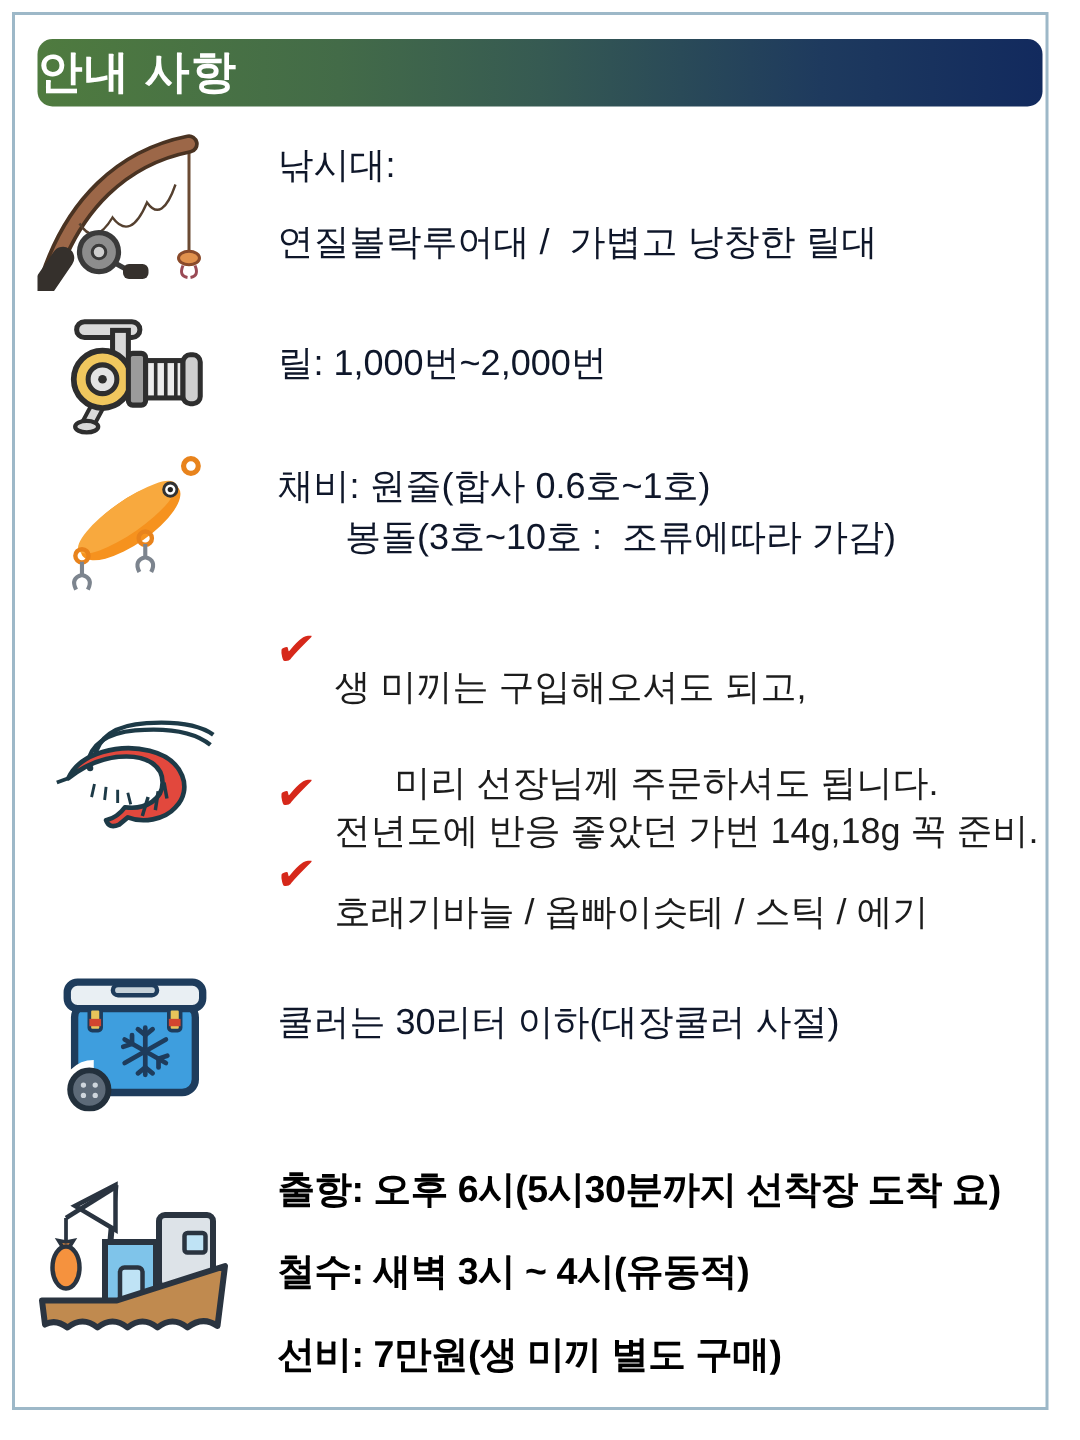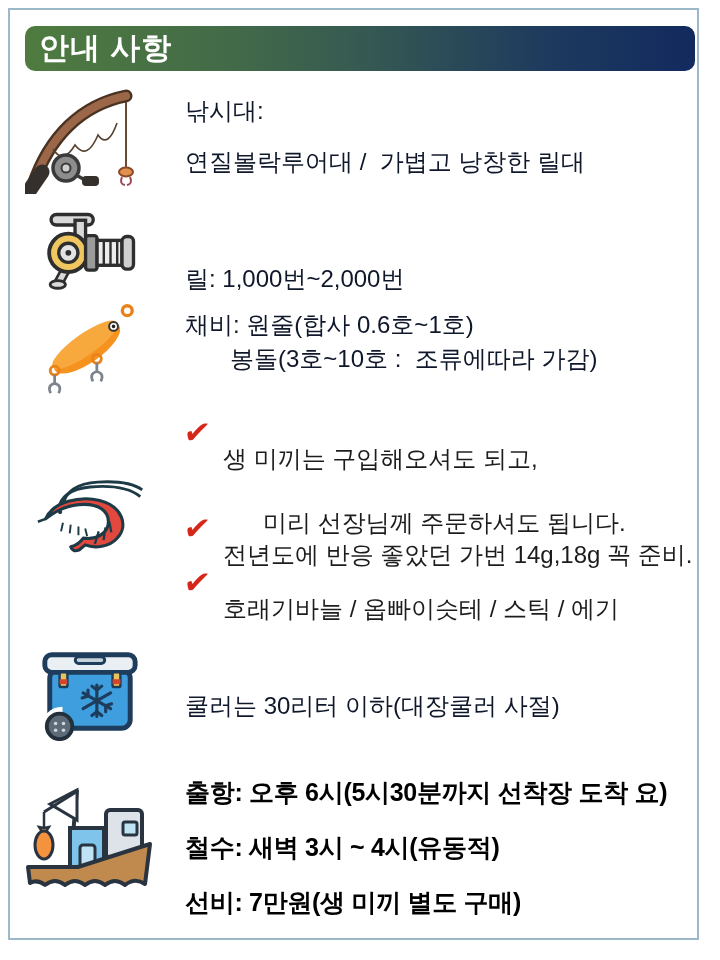--- a/index.html
+++ b/index.html
@@ -11,21 +11,21 @@
     position:absolute;left:8px;top:8px;width:687px;height:928px;
     border:2px solid #9db8c8;pointer-events:none;
   }
   .header{
     position:absolute;left:25px;top:26px;width:670px;height:45px;
     border-radius:10px;
     background:linear-gradient(90deg,#4f7b3f 0%,#436b48 30%,#365a52 50%,#1e3a5e 78%,#122a5e 100%);
     display:flex;align-items:center;
   }
   .header .title{
-    color:#ffffff;font-size:30px;font-weight:bold;padding-left:14px;letter-spacing:1px;
+    color:#ffffff;font-size:30px;font-weight:bold;letter-spacing:1px;
   }
   .icon{position:absolute;}
   .icon svg{width:100%;height:100%;display:block;}
   .t{position:absolute;font-size:24px;line-height:31px;white-space:pre-wrap;color:#0f172a;}
   .check-item{position:absolute;display:flex;align-items:flex-start;gap:13px;}
   .checkmark{
     color:#d6281a;font-size:31px;line-height:30px;font-weight:bold;
     transform:skewX(-8deg);flex:0 0 auto;
   }
   .check-text{font-size:24px;line-height:32px;white-space:pre-wrap;margin-top:25px;}
@@ -70,21 +70,21 @@
       <circle cx="40" cy="48" r="10" fill="#e3e3e3" stroke="#2e2e2e" stroke-width="3.5"></circle>
       <circle cx="40" cy="48" r="3" fill="#2e2e2e"></circle>
       <rect x="58" y="30" width="12" height="36" rx="3" fill="#9b9b9b" stroke="#2e2e2e" stroke-width="3.5"></rect>
       <rect x="70" y="35" width="26" height="26" fill="#ececec" stroke="#2e2e2e" stroke-width="3.5"></rect>
       <line x1="77" y1="35" x2="77" y2="61" stroke="#2e2e2e" stroke-width="2.5"></line>
       <line x1="84" y1="35" x2="84" y2="61" stroke="#2e2e2e" stroke-width="2.5"></line>
       <line x1="91" y1="35" x2="91" y2="61" stroke="#2e2e2e" stroke-width="2.5"></line>
       <rect x="96" y="31" width="12" height="34" rx="5" fill="#cfcfcf" stroke="#2e2e2e" stroke-width="3.5"></rect>
     </svg>
   </div>
-  <div class="t" style="left:185px;top:227px;margin-top:36px;">릴: 1,000번~2,000번</div>
+  <div class="t" style="left:185px;top:227px;">릴: 1,000번~2,000번</div>
 
   <div class="icon" style="left:36px;top:298px;width:106px;height:98px;">
     <svg viewBox="0 0 108 98">
       <g transform="rotate(-35 52 50)">
         <ellipse cx="52" cy="50" rx="40" ry="15" fill="#f6921e"></ellipse>
         <ellipse cx="52" cy="46" rx="40" ry="11" fill="#f8a93e"></ellipse>
       </g>
       <circle cx="79" cy="28" r="4.5" fill="#fff" stroke="#333" stroke-width="2"></circle>
       <circle cx="79" cy="28" r="1.8" fill="#222"></circle>
       <circle cx="93" cy="12" r="5" fill="none" stroke="#e8831c" stroke-width="3.5"></circle>
@@ -150,21 +150,21 @@
           <line x1="71" y1="63" x2="77" y2="61"></line>
       </g>
       <path d="M8 86 A 19 19 0 0 1 27 67" fill="none" stroke="#ffffff" stroke-width="6"></path>
       <circle cx="24" cy="84" r="13" fill="#5d6a78" stroke="#23303c" stroke-width="4"></circle>
       <circle cx="20" cy="81" r="1.8" fill="#cfd6dd"></circle>
         <circle cx="28" cy="81" r="1.8" fill="#cfd6dd"></circle>
       <circle cx="20" cy="88" r="1.8" fill="#cfd6dd"></circle>
         <circle cx="28" cy="88" r="1.8" fill="#cfd6dd"></circle>
     </svg>
   </div>
-  <div class="t" style="left:185px;top:666px;margin-top:24px;">쿨러는 30리터 이하(대장쿨러 사절)</div>
+  <div class="t" style="left:185px;top:666px;">쿨러는 30리터 이하(대장쿨러 사절)</div>
 
   <div class="icon" style="left:20px;top:781px;width:140px;height:124px;">
     <svg viewBox="0 0 140 122">
       <line x1="50" y1="86" x2="57" y2="8" stroke="#2a3440" stroke-width="4"></line>
       <path d="M57 8 L57 38 L30 22 Z" fill="#ffffff" stroke="#2a3440" stroke-width="3"></path>
       <line x1="56" y1="10" x2="24" y2="30" stroke="#2a3440" stroke-width="3"></line>
       <line x1="24" y1="30" x2="24" y2="46" stroke="#2a3440" stroke-width="2.5"></line>
       <path d="M24 46 l-5 -1 l5 8 l5 -8 z" fill="#f5923e" stroke="#2a3440" stroke-width="2.4"></path>
       <ellipse cx="24" cy="63" rx="9" ry="14" fill="#f5923e" stroke="#2a3440" stroke-width="3"></ellipse>
       <rect x="86" y="28" width="36" height="48" rx="4" fill="#dde3e8" stroke="#2a3440" stroke-width="4"></rect>

